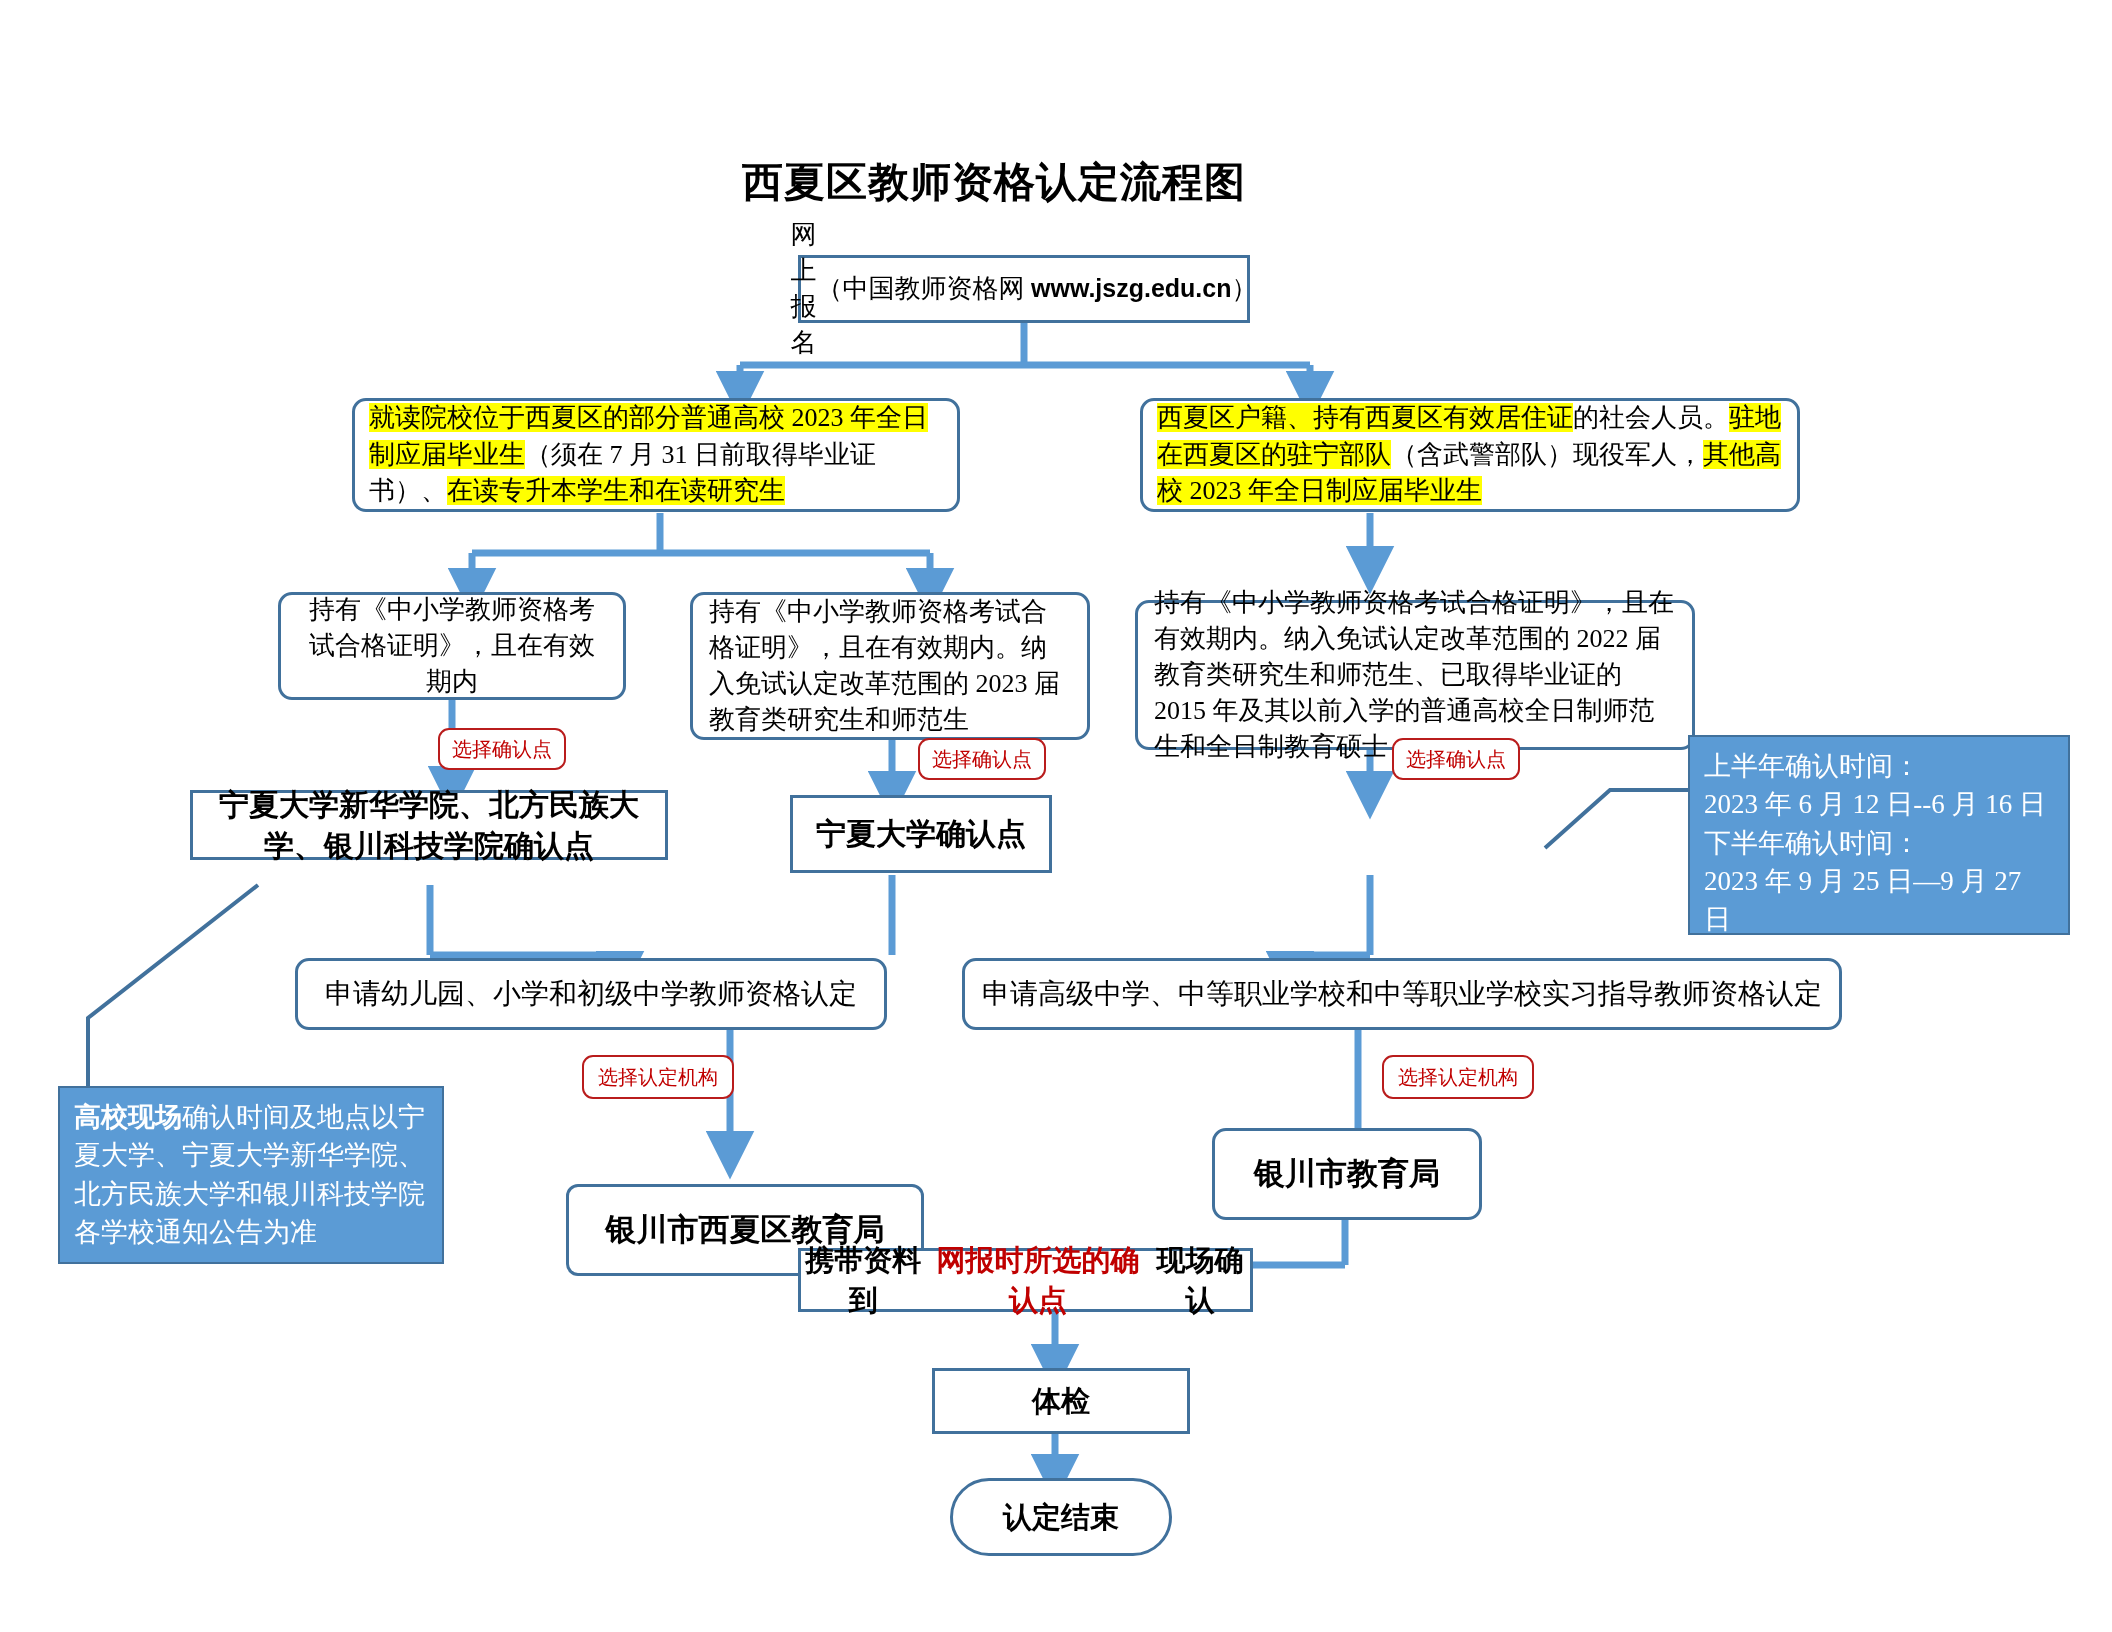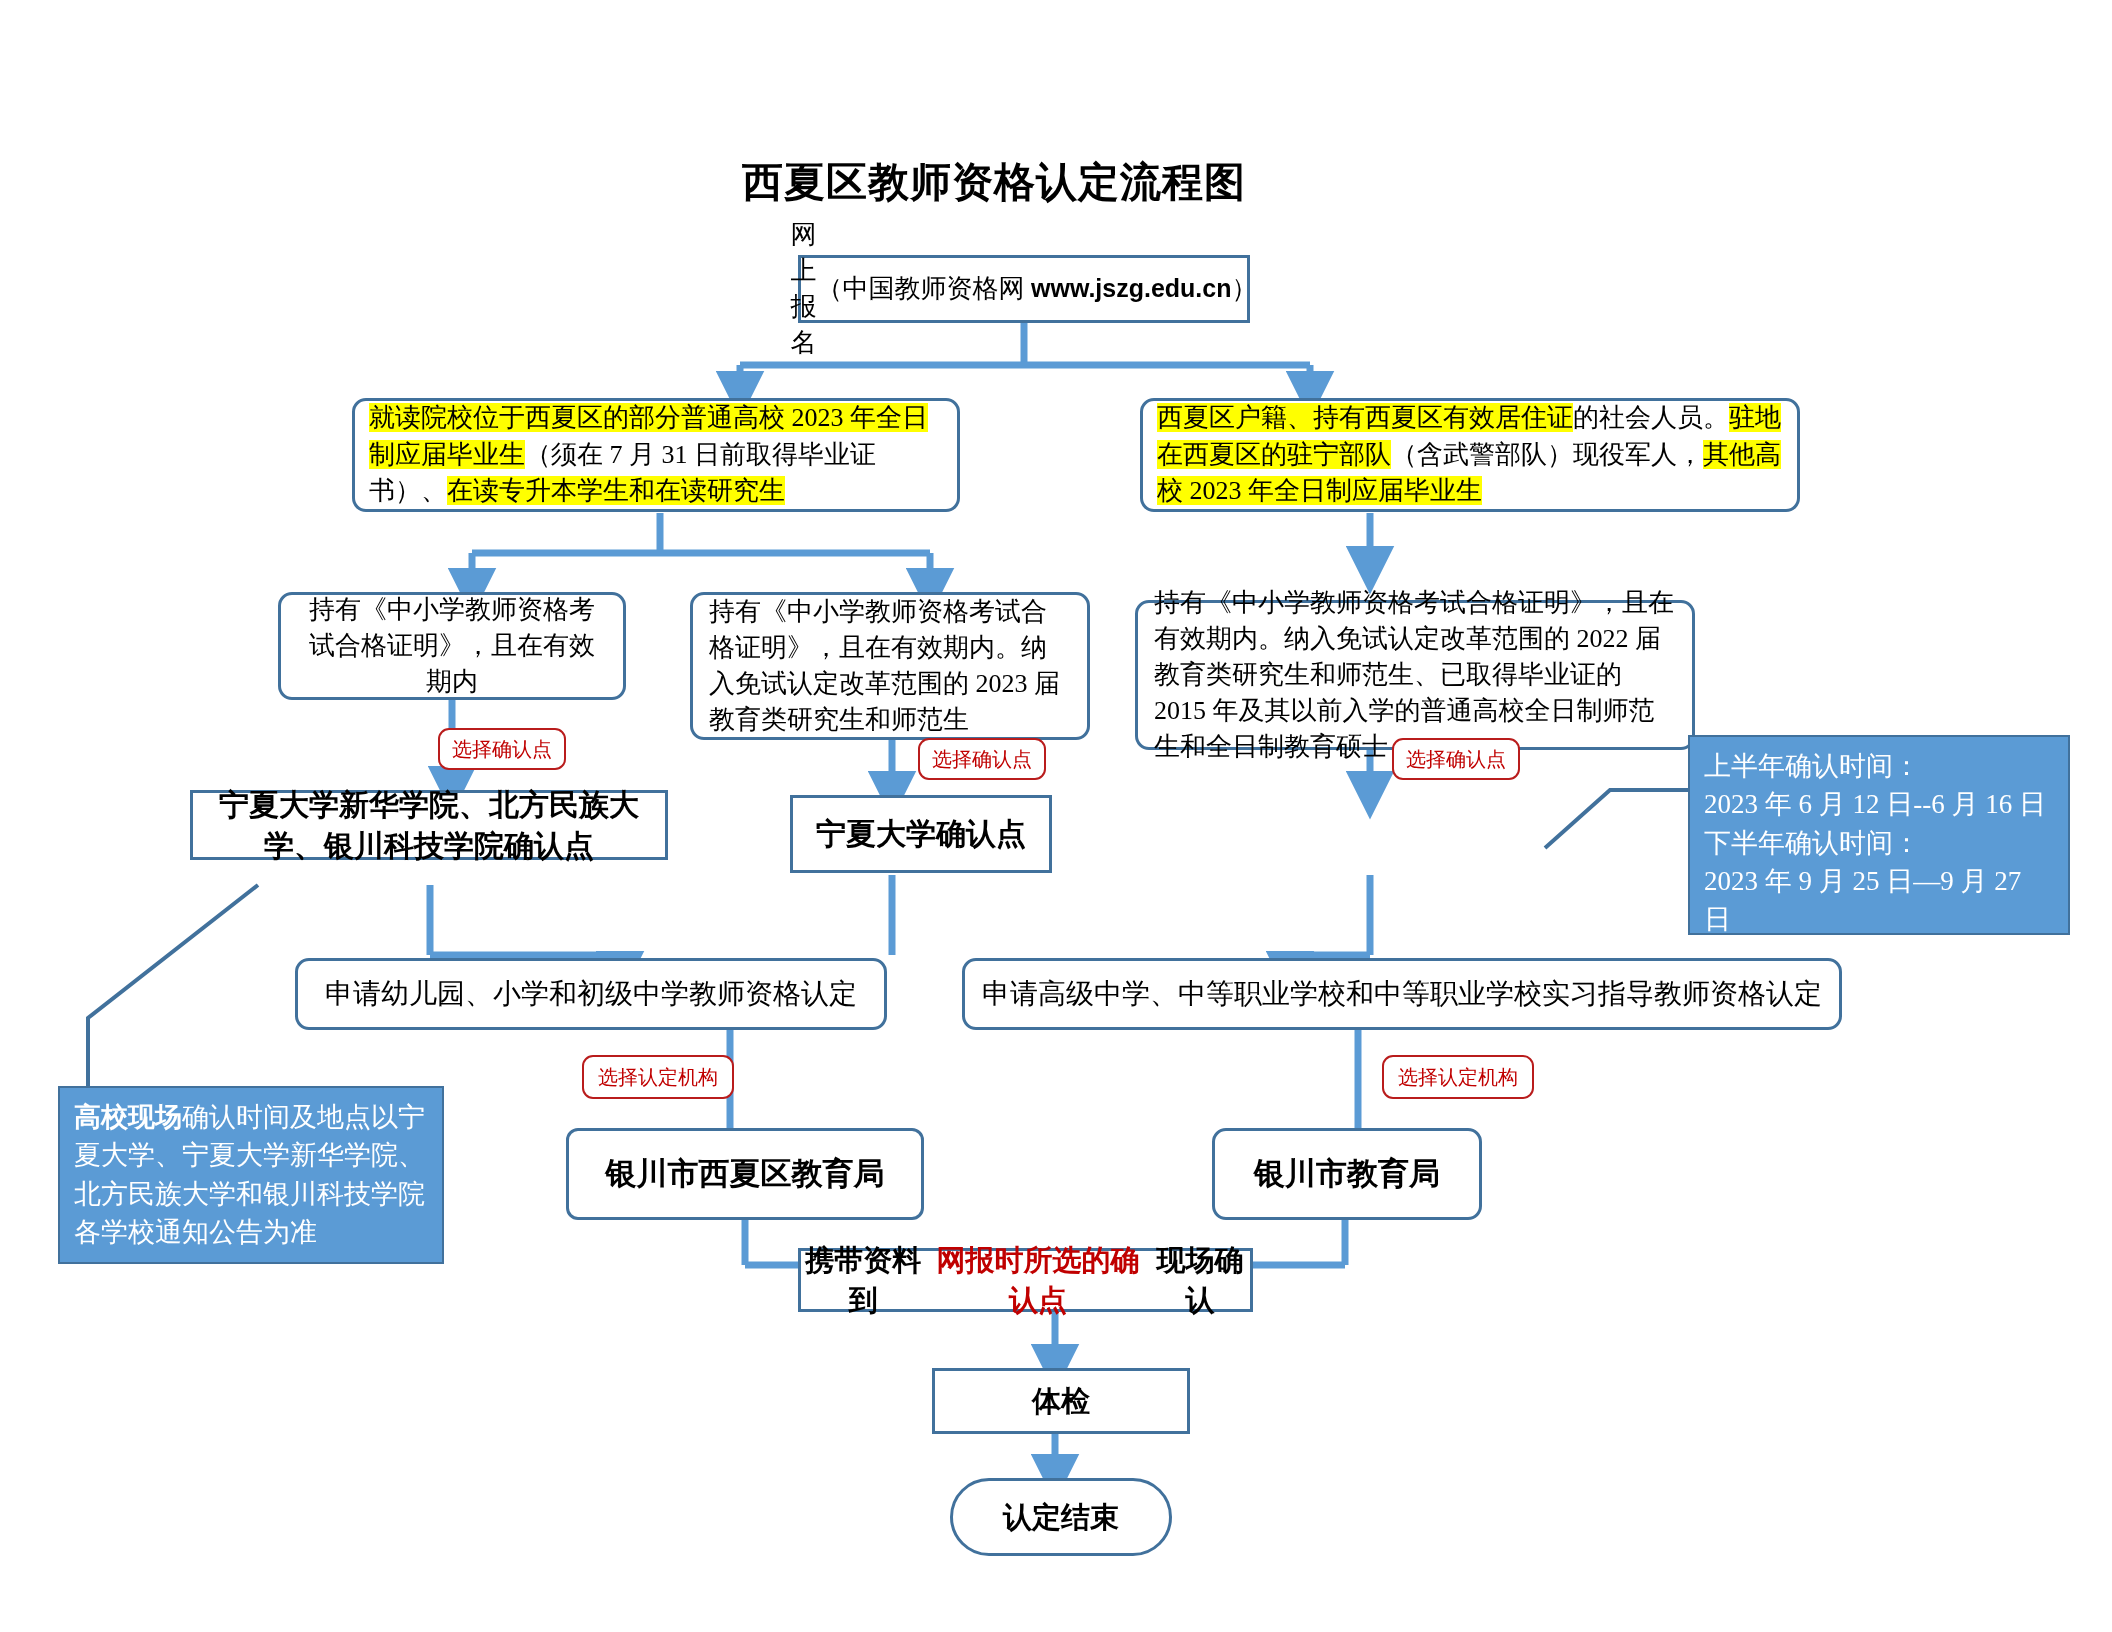--- a/index.html
+++ b/index.html
@@ -208,21 +208,21 @@
     <div>地点：西夏区市民服务大厅</div>
   </div>
 
   <div class="node round center fs-apply" style="left:295px; top:958px; width:592px; height:72px;">申请幼儿园、小学和初级中学教师资格认定</div>
 
   <div class="node round center fs-apply" style="left:962px; top:958px; width:880px; height:72px;">申请高级中学、中等职业学校和中等职业学校实习指导教师资格认定</div>
 
   <div class="tag fs-tag" style="left:582px; top:1055px; width:152px; height:44px;">选择认定机构</div>
   <div class="tag fs-tag" style="left:1382px; top:1055px; width:152px; height:44px;">选择认定机构</div>
 
-  <div class="node round center fs-bureau" style="left:566px; top:1128px; width:358px; height:92px;border-radius:12px;">银川市西夏区教育局</div>
+  <div class="node round center fs-bureau" style="left:566px; top:1184px; width:358px; height:92px;border-radius:12px;">银川市西夏区教育局</div>
 
   <div class="node round center fs-bureau" style="left:1212px; top:1128px; width:270px; height:92px;">银川市教育局</div>
 
   <div class="callout fs-note" style="left:58px; top:1086px; width:386px; height:178px;">
     <span class="lead">高校现场</span><span>确认时间及地点以宁夏大学、宁夏大学新华学院、北方民族大学和银川科技学院各学校通知公告为准</span>
   </div>
 
   <div class="node rect center fs-final" style="left:798px; top:1248px; width:455px; height:64px;">
     <span>携带资料到</span>
       <span class="red">网报时所选的确认点</span>

